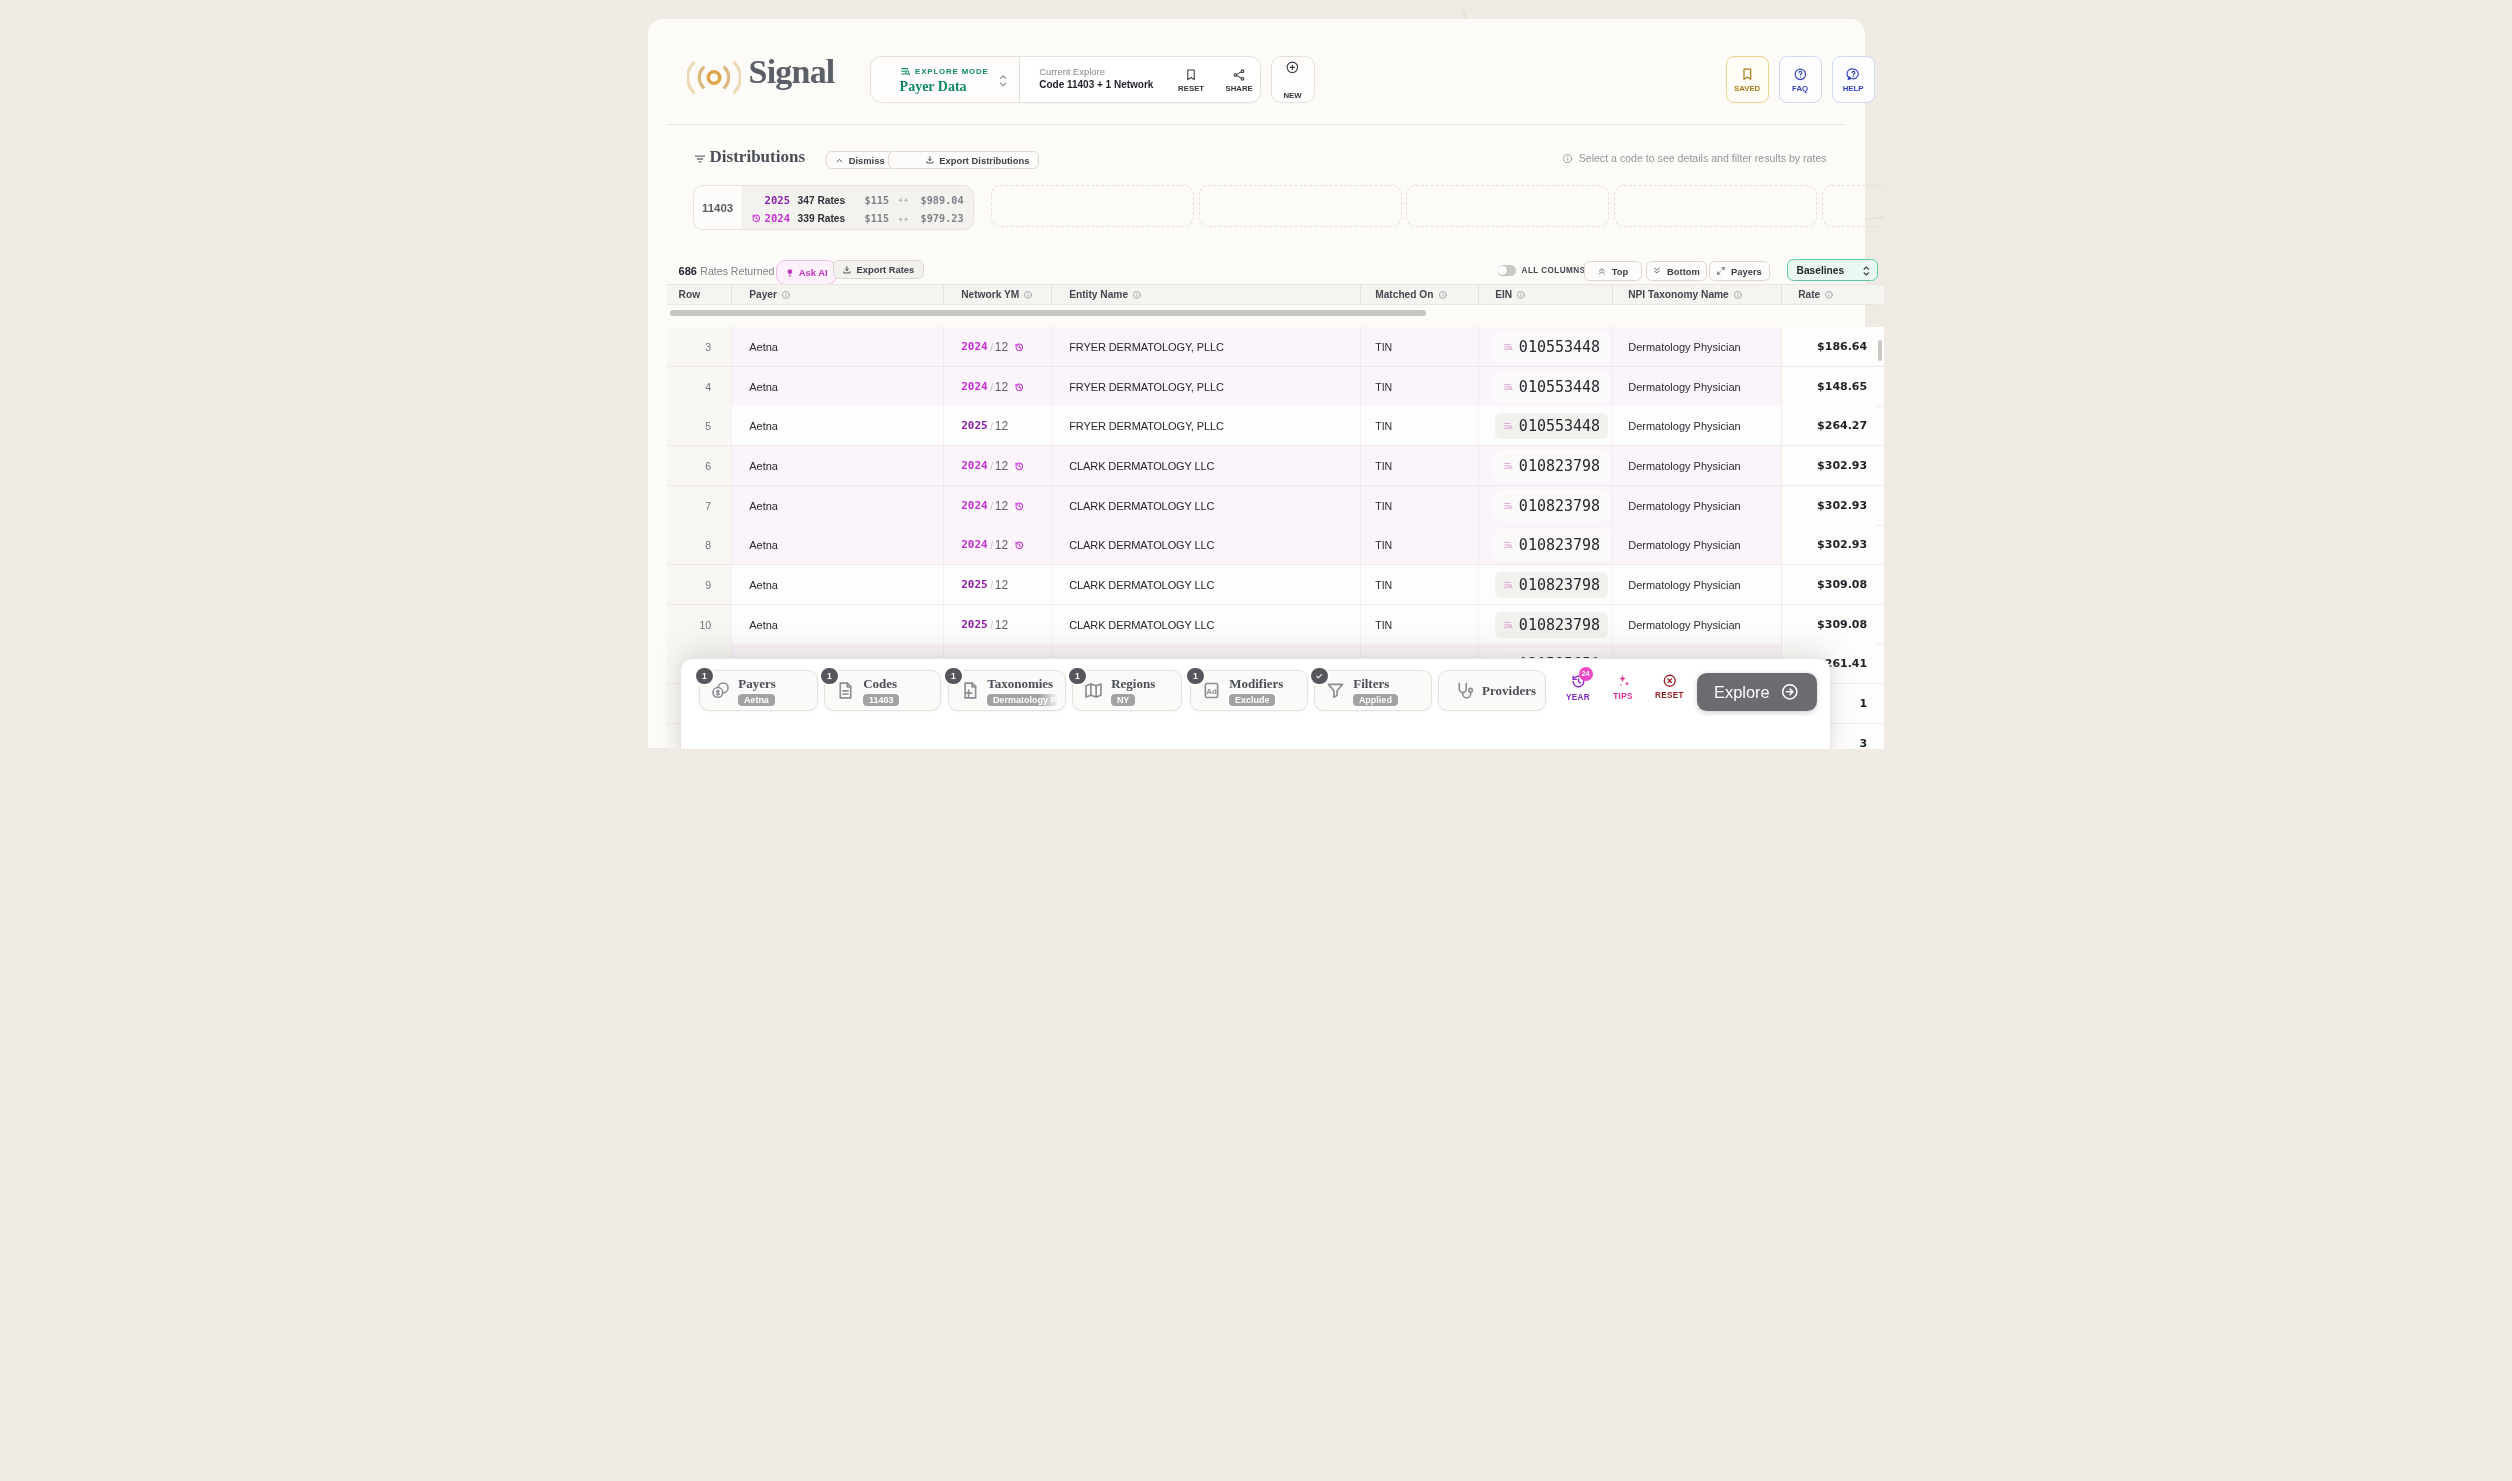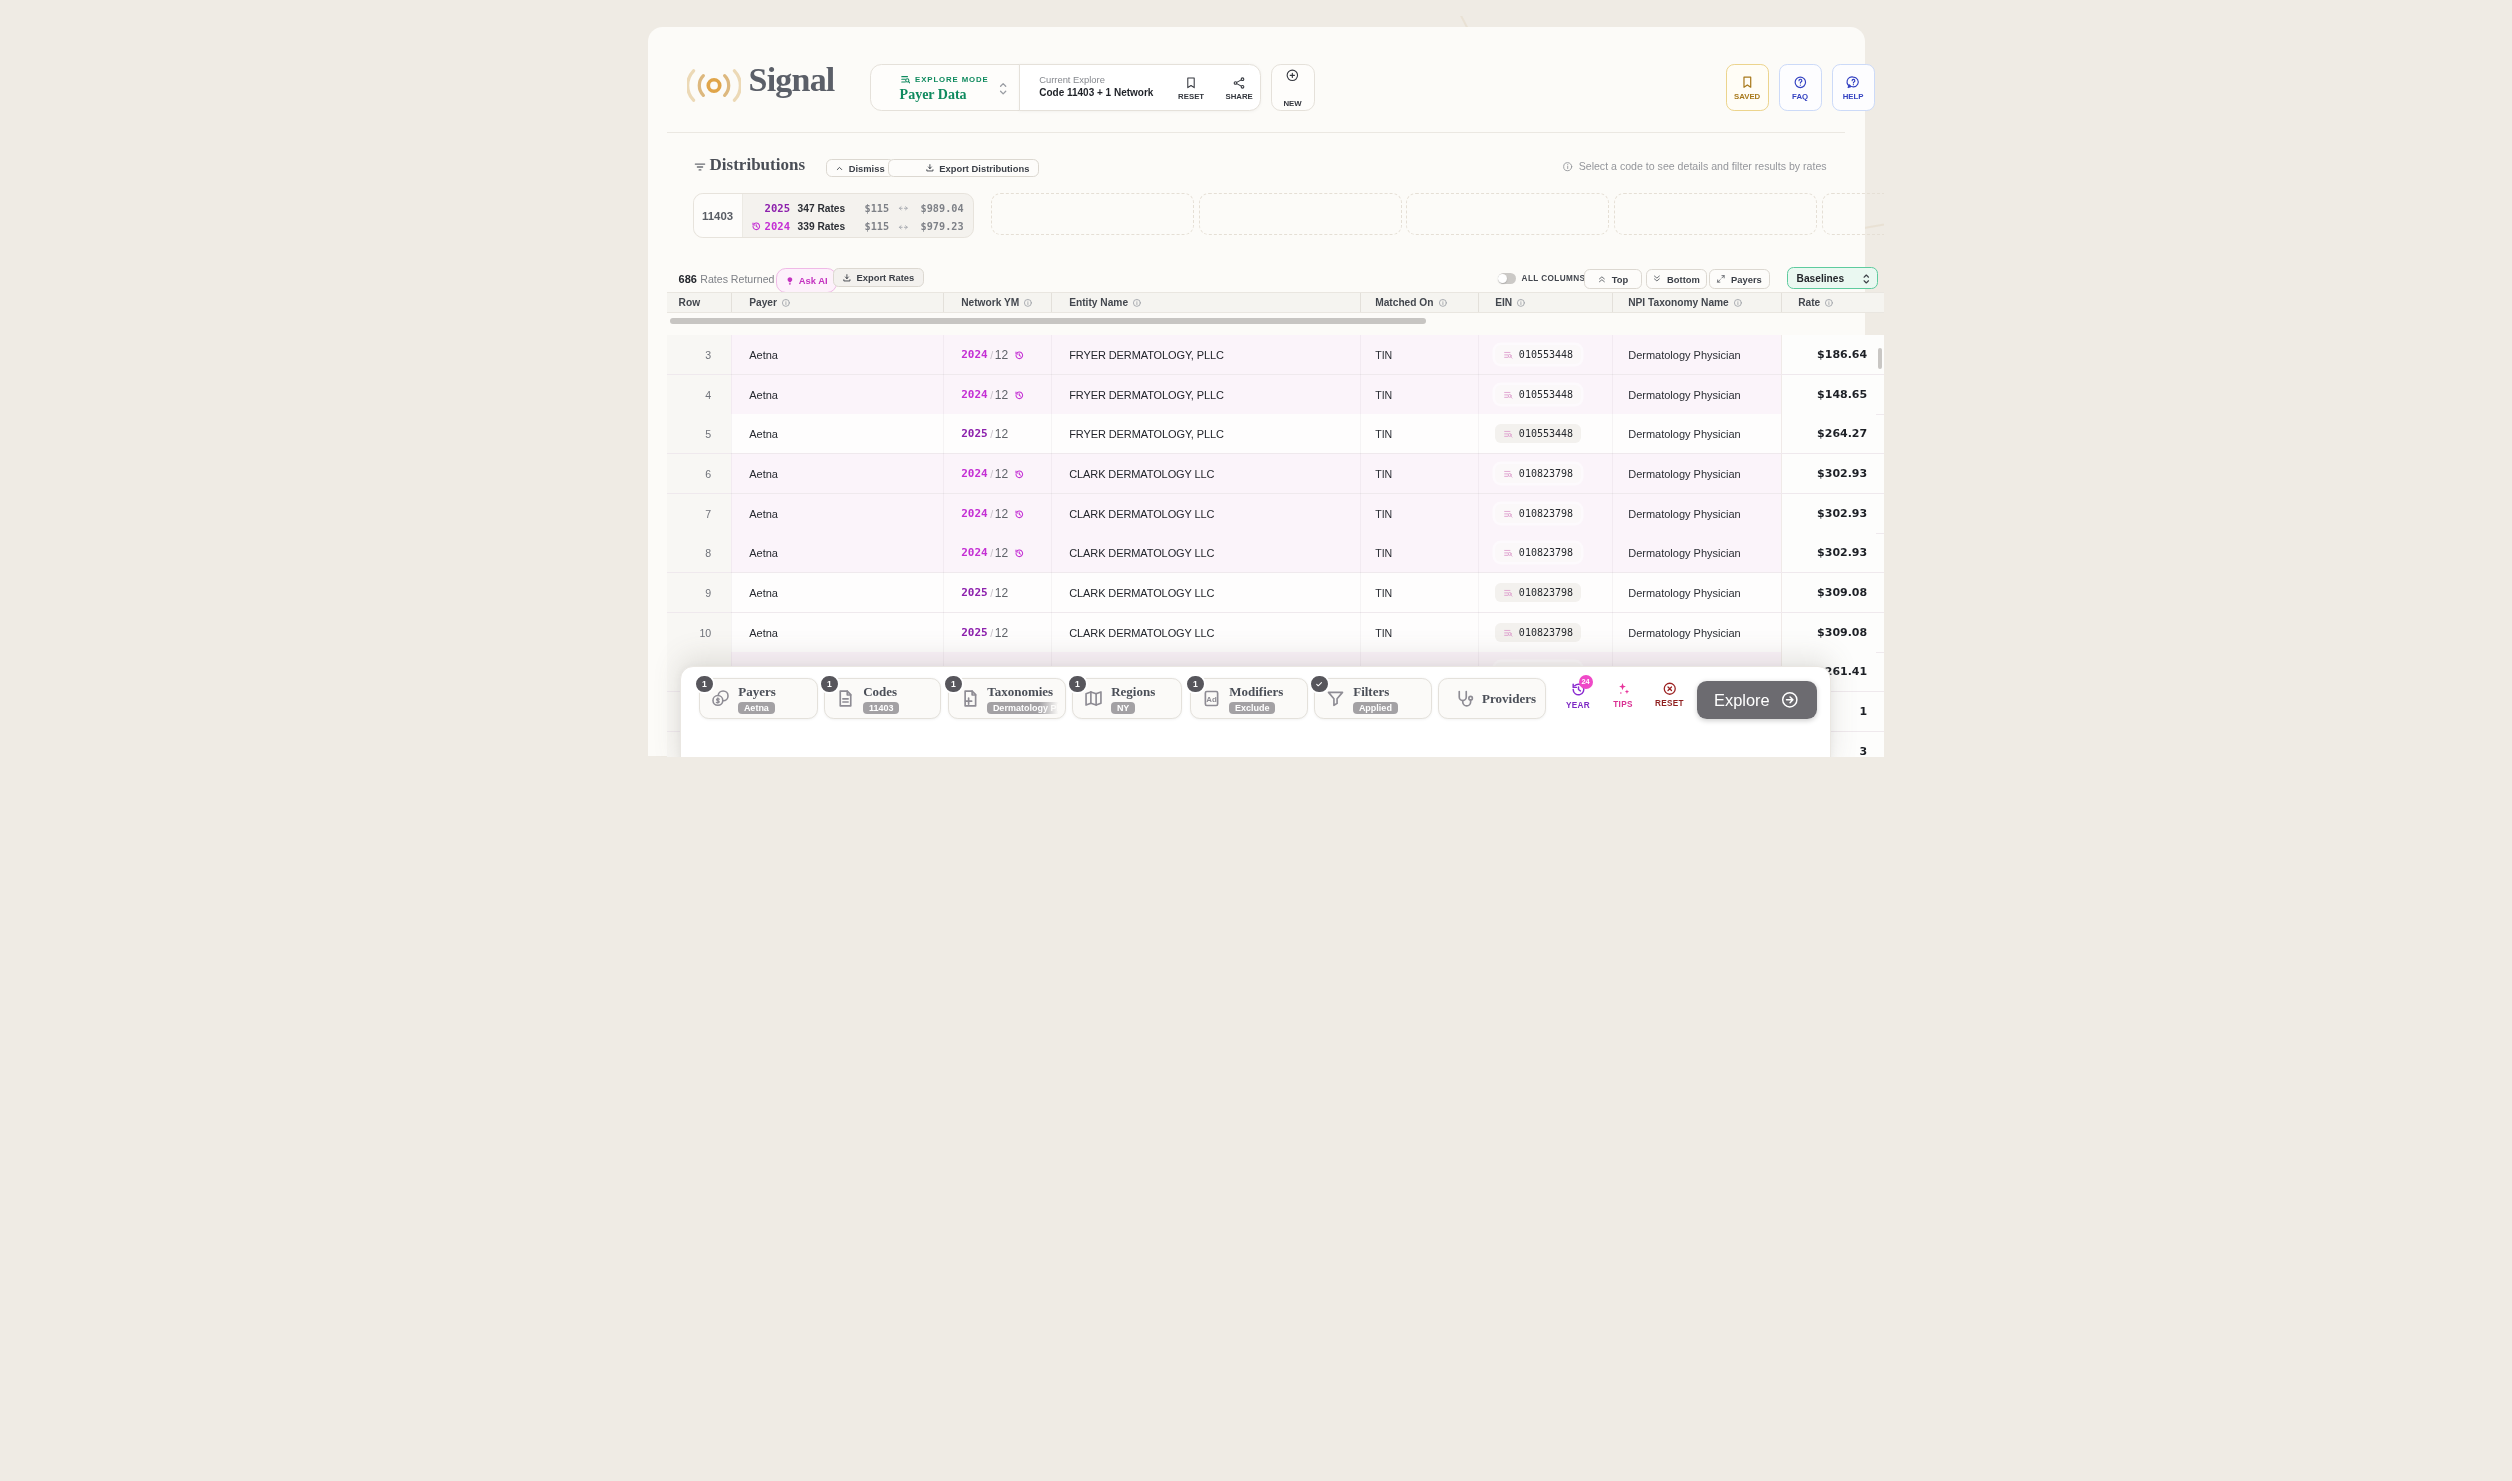--- a/index.html
+++ b/index.html
@@ -1,17 +1,17 @@
 <!DOCTYPE html>
 <html style="font-size:13px"><head>
 <meta charset="utf-8">
 <style>
   html,body{margin:0;padding:0;}
   body{background:#efebe4;font-family:"Liberation Sans",sans-serif;-webkit-font-smoothing:antialiased;}
-  .page{position:relative;width:1256px;height:741px;margin:16px auto;overflow:hidden;background:#efebe4;}
+  .page{position:relative;width:1256px;height:741px;margin:8px auto;overflow:hidden;background:#efebe4;}
   .arc{position:absolute;border-radius:50%;pointer-events:none;z-index:1;}
   .arc1{width:769px;height:769px;left:793px;top:-556px;border:2.5px solid rgba(228,217,198,.55);}
   .arc2{width:703px;height:703px;left:940px;top:507px;border:2.5px solid rgba(228,217,198,.5);}
 
   .card{position:absolute;left:19.6px;top:11.4px;width:1217px;height:729px;background:#fcfbf8;border-radius:14.7px 14.7px 0 0;z-index:2;}
 
   
   .logo-icon{position:absolute;left:39px;top:38px;width:54px;height:41px;}
   .logo-text{position:absolute;left:101px;top:36px;font-family:"Liberation Serif",serif;font-weight:700;font-size:34px;color:#5b5f68;letter-spacing:-0.8px;line-height:1;}
   .hbox{position:absolute;top:37px;height:47px;background:#fefdfb;border:0.8px solid #e5e1da;box-sizing:border-box;}
@@ -89,21 +89,21 @@
   .trow.hist .c-ym .yr{color:#c42fd4;} .trow.cur .c-ym .yr{color:#8d21ad;}
   .c-ym .sl{color:#c8c3ca;font-size:10.6px;margin:0 1.6px 0 2.5px;}
   .c-ym .mo{color:#5f6369;font-size:12px;}
   .c-ym .clk{color:#c42fd4;margin-left:5.7px;display:flex;}
   .c-entity{left:402px;font-size:11px;font-weight:500;color:#23262c;letter-spacing:-0.1px;}
   .c-matched{left:708px;font-size:10.6px;color:#2b2e34;}
   .c-ein{left:828px;}
   .ein-chip{display:flex;align-items:center;gap:5.7px;padding:4.1px 8.2px;border-radius:5.7px;}
   .trow.cur .ein-chip{background:#f3f1ee;} .trow.hist .ein-chip{background:#fbf8f9;box-shadow:0 0 0 2.5px rgba(255,255,255,.5);}
   .ein-chip .i{color:#dfa2cf;display:flex;}
-  .ein-chip .t{font-family:"DejaVu Sans Mono",monospace;font-size:10px;color:#25282d;}
+  .ein-chip .t{font-family:"DejaVu Sans Mono",monospace;font-size:15px;color:#25282d;}
   .c-npi{left:961px;font-size:11px;color:#2b2e34;}
   .c-rate{left:1114px;width:86px;justify-content:flex-end;font-family:"DejaVu Sans",sans-serif;font-weight:700;font-size:11px;color:#1d2026;}
   .vthumb{position:absolute;left:1230px;top:321px;width:4.9px;height:21px;border-radius:2.5px;background:#c9c7c4;z-index:4;cursor:pointer;}
 
   
   .panel{position:absolute;left:52px;top:650px;width:1151px;height:106px;background:#ffffff;border:0.8px solid #eae7e2;border-radius:13px;box-shadow:0 -8.2px 28px rgba(95,88,76,.15),0 1.6px 8.2px rgba(0,0,0,.05);z-index:10;box-sizing:border-box;}
   .chip{position:absolute;top:11.4px;height:41px;border:0.8px solid #e4e1db;border-radius:9.8px;background:#fbfaf8;box-shadow:0 0.8px 2.5px rgba(0,0,0,.05);box-sizing:border-box;display:flex;align-items:center;padding-left:9.8px;gap:7.4px;cursor:pointer;}
   .chip .badge{position:absolute;left:-5.7px;top:-5.7px;width:16.4px;height:16.4px;border-radius:50%;background:#57565c;border:2px solid #ffffff;color:#fff;font-size:8.6px;font-weight:700;display:flex;align-items:center;justify-content:center;box-sizing:content-box;}
   .chip .cicon{color:#8e8c94;display:flex;flex-shrink:0;}
   .chip .ttl{font-family:"Liberation Serif",serif;font-weight:700;font-size:13px;color:#4b4f58;line-height:1.05;}

